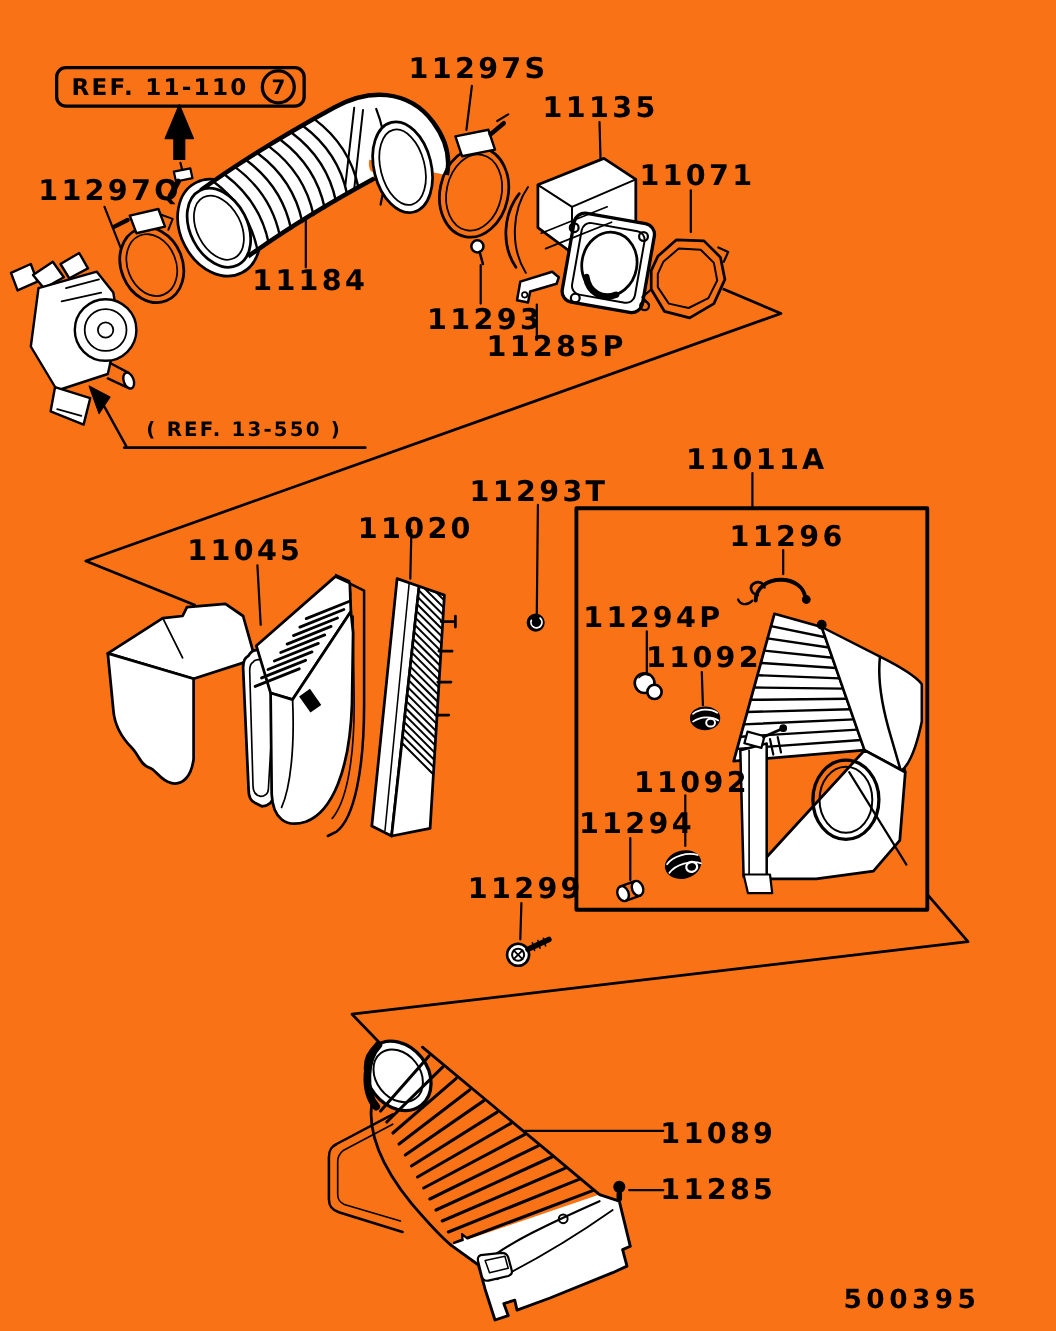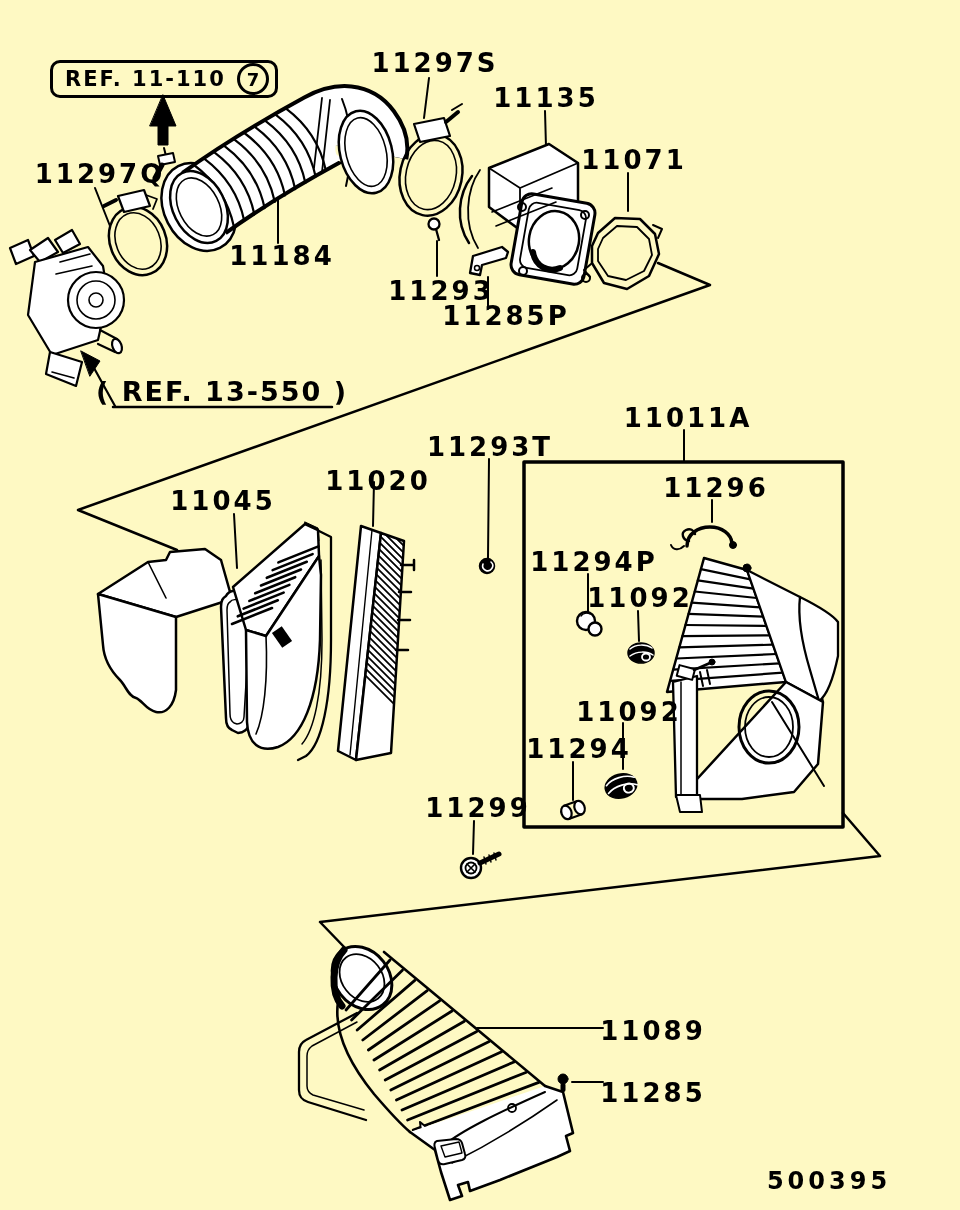--- a/index.html
+++ b/index.html
@@ -1,26 +1,26 @@
 <!DOCTYPE html>
 <html><head>
 <meta charset="utf-8">
 <style>
   html,body{margin:0;padding:0;background:#fff;}
-  .stage{position:relative;width:960px;height:1210px;background:#fef9c3;overflow:hidden;
+  .stage{position:relative;width:960px;height:1210px;background:#f97316;overflow:hidden;
          font-family:"DejaVu Sans","Liberation Sans",sans-serif;color:#000;}
   .stage svg{position:absolute;left:0;top:0;}
   .lbl{position:absolute;transform:translate(-50%,-50%);font-weight:bold;font-size:26px;
        letter-spacing:3px;white-space:nowrap;line-height:1;}
   .refbox{position:absolute;left:50px;top:60px;width:204px;height:32px;border:3px solid #000;
           border-radius:10px;display:flex;align-items:center;justify-content:space-between;
           padding:0 6px 0 12px;font-weight:bold;font-size:21px;letter-spacing:2px;}
   .refbadge{width:26px;height:26px;border:3px solid #000;border-radius:50%;display:flex;
             align-items:center;justify-content:center;font-size:18px;letter-spacing:0;flex:0 0 auto;}
-  .refside{position:absolute;transform:translate(-50%,-50%);font-weight:bold;font-size:27px;
+  .refside{position:absolute;transform:translate(-50%,-50%);font-weight:bold;font-size:18px;
            letter-spacing:2px;white-space:nowrap;}
   .sheet{position:absolute;transform:translate(-50%,-50%);font-weight:bold;font-size:24px;
          letter-spacing:4px;}
 </style>
 </head>
 <body>
 
 <div class="stage">
 
 <svg width="960" height="1210" viewBox="0 0 960 1210" fill="none" stroke="#000" stroke-linecap="round" stroke-linejoin="round">
@@ -362,16 +362,16 @@
   <div class="lbl" style="left:378px;top:469px;margin-top:12px;">11020</div>
   <div class="lbl" style="left:490px;top:447px;">11293T</div>
   <div class="lbl" style="left:688px;top:418px;">11011A</div>
   <div class="lbl" style="left:716px;top:488px;">11296</div>
   <div class="lbl" style="left:594px;top:562px;">11294P</div>
   <div class="lbl" style="left:640px;top:598px;">11092</div>
   <div class="lbl" style="left:629px;top:712px;">11092</div>
   <div class="lbl" style="left:579px;top:749px;">11294</div>
   <div class="lbl" style="left:478px;top:808px;">11299</div>
   <div class="lbl" style="left:653px;top:1031px;text-align:center;">11089</div>
-  <div class="lbl" style="left:653px;top:1082px;margin-top:11px;">11285</div>
+  <div class="lbl" style="left:653px;top:1082px;">11285</div>
 
   <div class="sheet" style="left:829px;top:1181px;">500395</div>
 </div>
 
 </body></html>

